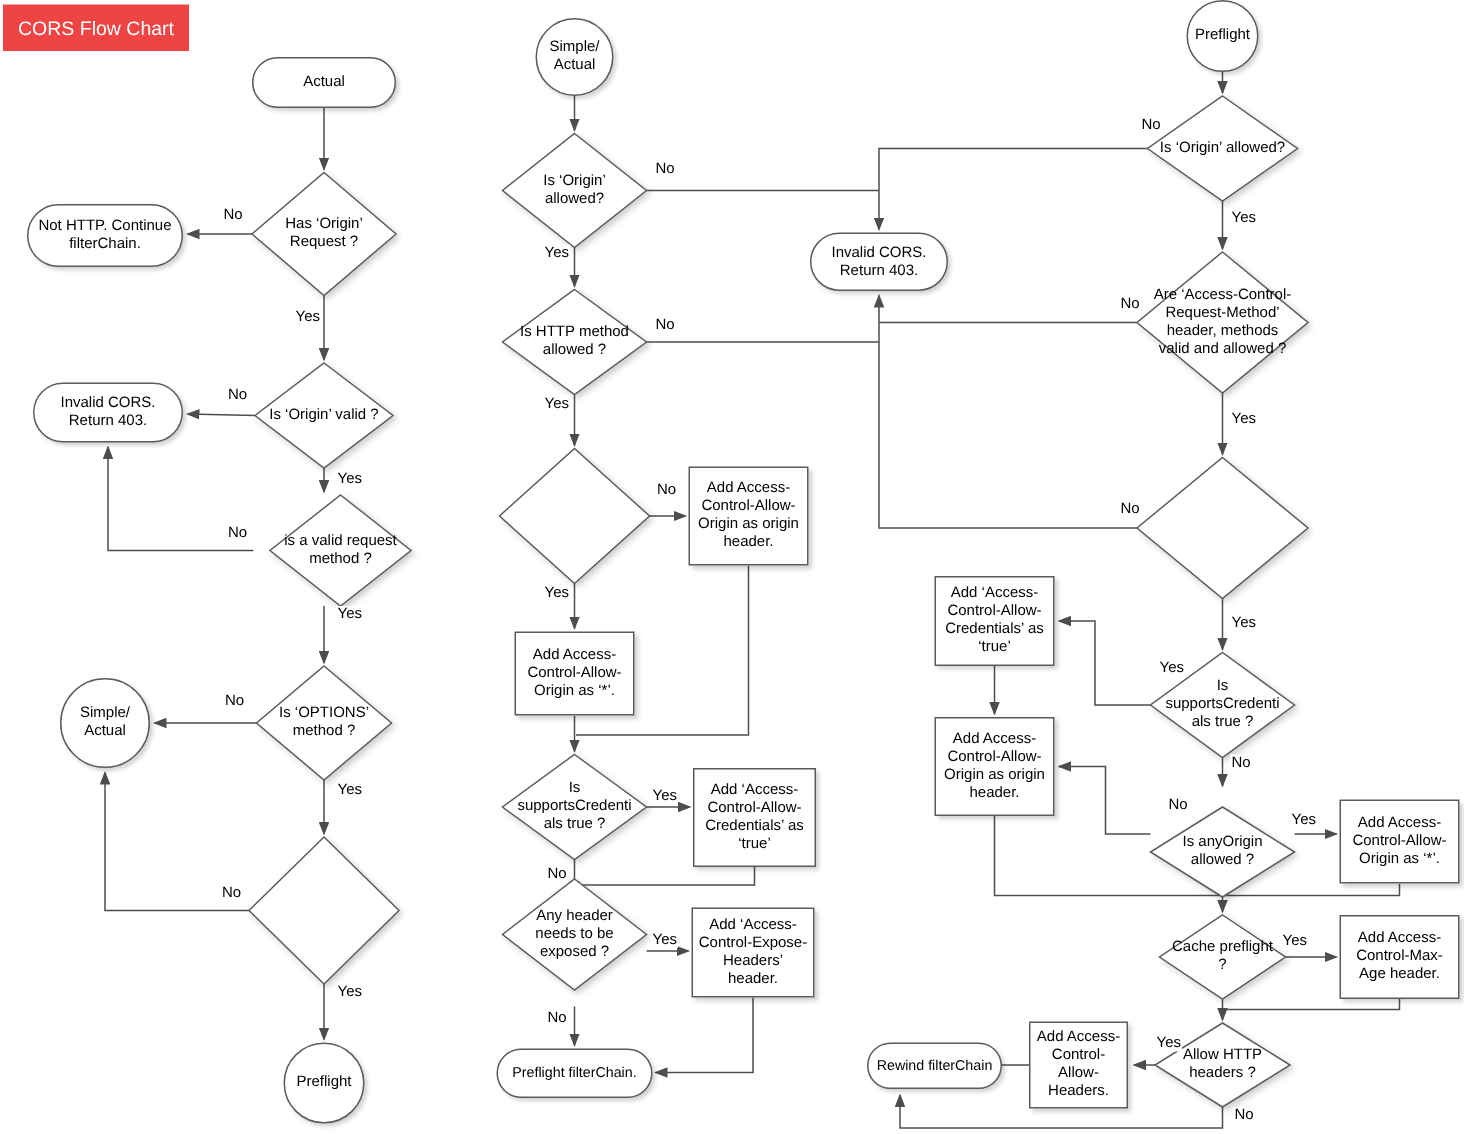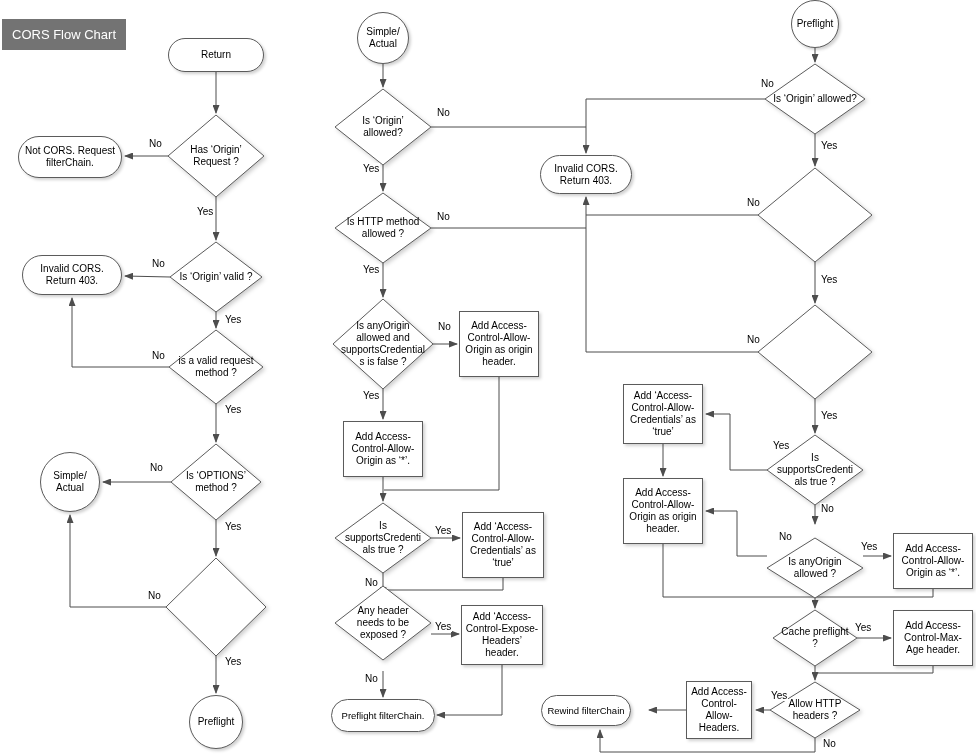--- a/index.html
+++ b/index.html
@@ -14,21 +14,21 @@
         box-shadow:2px 2px 3px rgba(0,0,0,.18);box-sizing:border-box}
   .stadium{border-radius:999px}
   .circle{border-radius:50%}
   .circle .txt{padding:0}
   .sm{font-size:9.5px}
   .diamond .shape{position:absolute;left:0;top:0;width:100%;height:100%;overflow:visible;
         filter:drop-shadow(2px 2px 2px rgba(0,0,0,.2))}
   .diamond .shape polygon{fill:#fff;stroke:#5b5b5b;stroke-width:1;vector-effect:non-scaling-stroke}
   .diamond .txt{width:84%;padding:0}
   .lbl{position:absolute;z-index:2;font-size:10px;line-height:1.1;background:#fff;padding:0 1px}
-  .title{position:absolute;left:2px;top:19px;z-index:3;background:#737373;color:#fff;
+  .title{position:absolute;left:2px;top:3px;z-index:3;background:#ef4444;color:#fff;
          font-size:13px;padding:8px 10px}
 </style>
 </head>
 <body>
 
 <div class="title">CORS Flow Chart</div>
 
 <svg class="edges" width="976" height="756">
   <defs>
     <marker id="arw" markerWidth="9" markerHeight="7" refX="8" refY="3.5" orient="auto" markerUnits="userSpaceOnUse">
@@ -80,46 +80,46 @@
   <polyline points="933,589 933,597 815,597"></polyline>
   <polyline points="857,638 891,638" marker-end="url(#arw)"></polyline>
   <polyline points="815,666 815,680" marker-end="url(#arw)"></polyline>
   <polyline points="933,666 933,673 815,673"></polyline>
   <polyline points="770,710 756,710" marker-end="url(#arw)"></polyline>
   <polyline points="686,710 649,710" marker-end="url(#arw)"></polyline>
   <polyline points="815,738 815,752 600,752 600,730" marker-end="url(#arw)"></polyline>
 </svg>
 
 <div class="node stadium" style="left:168px;top:38px;width:96px;height:34px">
-  <div class="txt">Return</div>
+  <div class="txt">Actual</div>
   </div>
 
 <div class="node diamond" style="left:168px;top:115px;width:96px;height:82px">
   <svg class="shape" viewBox="0 0 100 100" preserveAspectRatio="none">
       <polygon points="50,0 100,50 50,100 0,50"></polygon>
     </svg>
   <div class="txt">Has ‘Origin’ Request ?</div>
   </div>
 
 <div class="node stadium" style="left:18px;top:136px;width:104px;height:42px">
-  <div class="txt">Not CORS. Request filterChain.</div>
+  <div class="txt">Not HTTP. Continue filterChain.</div>
   </div>
 
 <div class="node diamond" style="left:170px;top:242px;width:92px;height:70px">
   <svg class="shape" viewBox="0 0 100 100" preserveAspectRatio="none">
       <polygon points="50,0 100,50 50,100 0,50"></polygon>
     </svg>
   <div class="txt">Is ‘Origin’ valid ?</div>
   </div>
 
 <div class="node stadium" style="left:22px;top:255px;width:100px;height:40px">
   <div class="txt">Invalid CORS. Return 403.</div>
   </div>
 
-<div class="node diamond" style="left:169px;top:330px;width:94px;height:74px">
+<div class="node diamond" style="left:180px;top:330px;width:94px;height:74px">
   <svg class="shape" viewBox="0 0 100 100" preserveAspectRatio="none">
       <polygon points="50,0 100,50 50,100 0,50"></polygon>
     </svg>
   <div class="txt">is a valid request method ?</div>
   </div>
 
 <div class="node diamond" style="left:171px;top:444px;width:90px;height:76px">
   <svg class="shape" viewBox="0 0 100 100" preserveAspectRatio="none">
       <polygon points="50,0 100,50 50,100 0,50"></polygon>
     </svg>
@@ -159,21 +159,20 @@
   <svg class="shape" viewBox="0 0 100 100" preserveAspectRatio="none">
       <polygon points="50,0 100,50 50,100 0,50"></polygon>
     </svg>
   <div class="txt">Is HTTP method allowed ?</div>
   </div>
 
 <div class="node diamond" style="left:333px;top:299px;width:100px;height:90px">
   <svg class="shape" viewBox="0 0 100 100" preserveAspectRatio="none">
       <polygon points="50,0 100,50 50,100 0,50"></polygon>
     </svg>
-  <div class="txt">Is anyOrigin allowed and supportsCredentials is false ?</div>
   </div>
 
 <div class="node rect" style="left:459px;top:311px;width:80px;height:66px">
   <div class="txt">Add Access-Control-Allow-Origin as origin header.</div>
   </div>
 
 <div class="node rect" style="left:343px;top:421px;width:80px;height:56px">
   <div class="txt">Add Access-Control-Allow-Origin as ‘*’.</div>
   </div>
 
@@ -211,20 +210,21 @@
   <svg class="shape" viewBox="0 0 100 100" preserveAspectRatio="none">
       <polygon points="50,0 100,50 50,100 0,50"></polygon>
     </svg>
   <div class="txt">Is ‘Origin’ allowed?</div>
   </div>
 
 <div class="node diamond" style="left:758px;top:168px;width:114px;height:94px">
   <svg class="shape" viewBox="0 0 100 100" preserveAspectRatio="none">
       <polygon points="50,0 100,50 50,100 0,50"></polygon>
     </svg>
+  <div class="txt">Are ‘Access-Control-Request-Method’ header, methods  valid and allowed ?</div>
   </div>
 
 <div class="node diamond" style="left:758px;top:305px;width:114px;height:94px">
   <svg class="shape" viewBox="0 0 100 100" preserveAspectRatio="none">
       <polygon points="50,0 100,50 50,100 0,50"></polygon>
     </svg>
   </div>
 
 <div class="node rect" style="left:623px;top:384px;width:80px;height:60px">
   <div class="txt">Add ‘Access-Control-Allow-Credentials’ as ‘true’</div>
@@ -267,21 +267,21 @@
   <svg class="shape" viewBox="0 0 100 100" preserveAspectRatio="none">
       <polygon points="50,0 100,50 50,100 0,50"></polygon>
     </svg>
   <div class="txt">Allow HTTP headers ?</div>
   </div>
 
 <div class="node rect" style="left:686px;top:681px;width:66px;height:58px">
   <div class="txt">Add Access-Control-Allow-Headers.</div>
   </div>
 
-<div class="node stadium sm" style="left:541px;top:695px;width:90px;height:31px">
+<div class="node stadium sm" style="left:578px;top:695px;width:90px;height:31px">
   <div class="txt">Rewind filterChain</div>
   </div>
 
 <span class="lbl" style="left:148px;top:138px">No</span>
 <span class="lbl" style="left:196px;top:206px">Yes</span>
 <span class="lbl" style="left:151px;top:258px">No</span>
 <span class="lbl" style="left:224px;top:314px">Yes</span>
 <span class="lbl" style="left:151px;top:350px">No</span>
 <span class="lbl" style="left:224px;top:404px">Yes</span>
 <span class="lbl" style="left:149px;top:462px">No</span>

